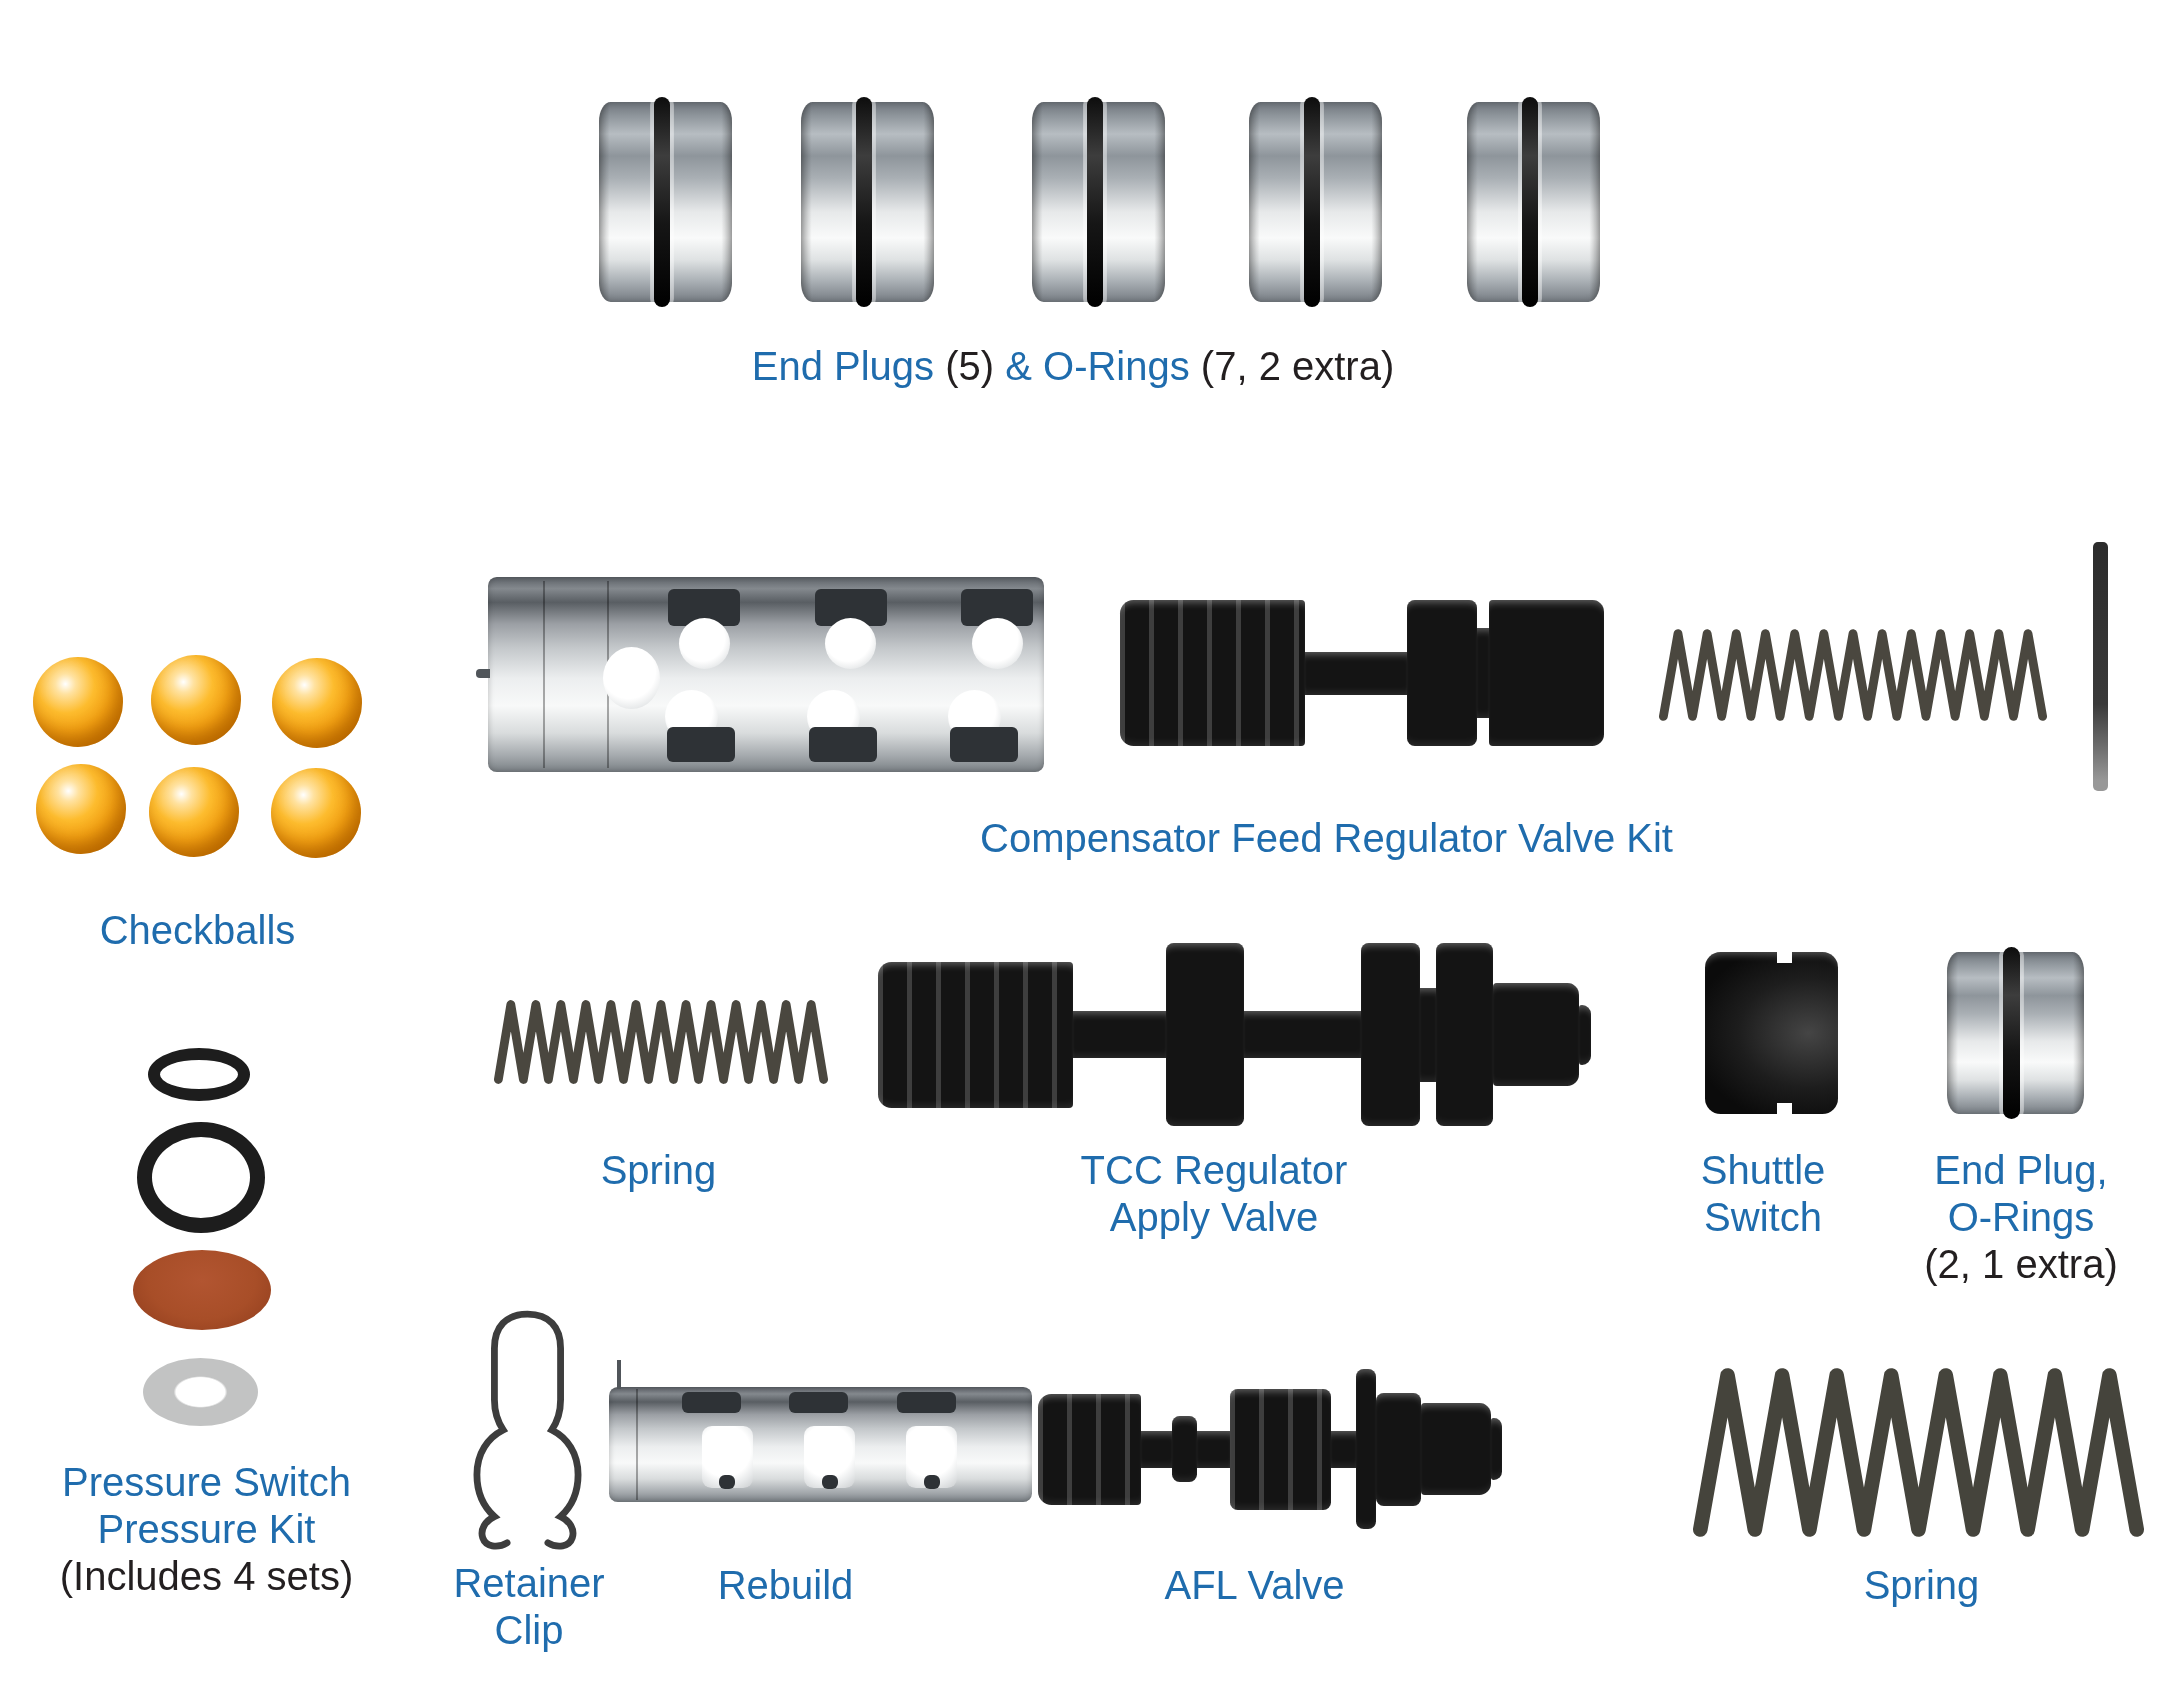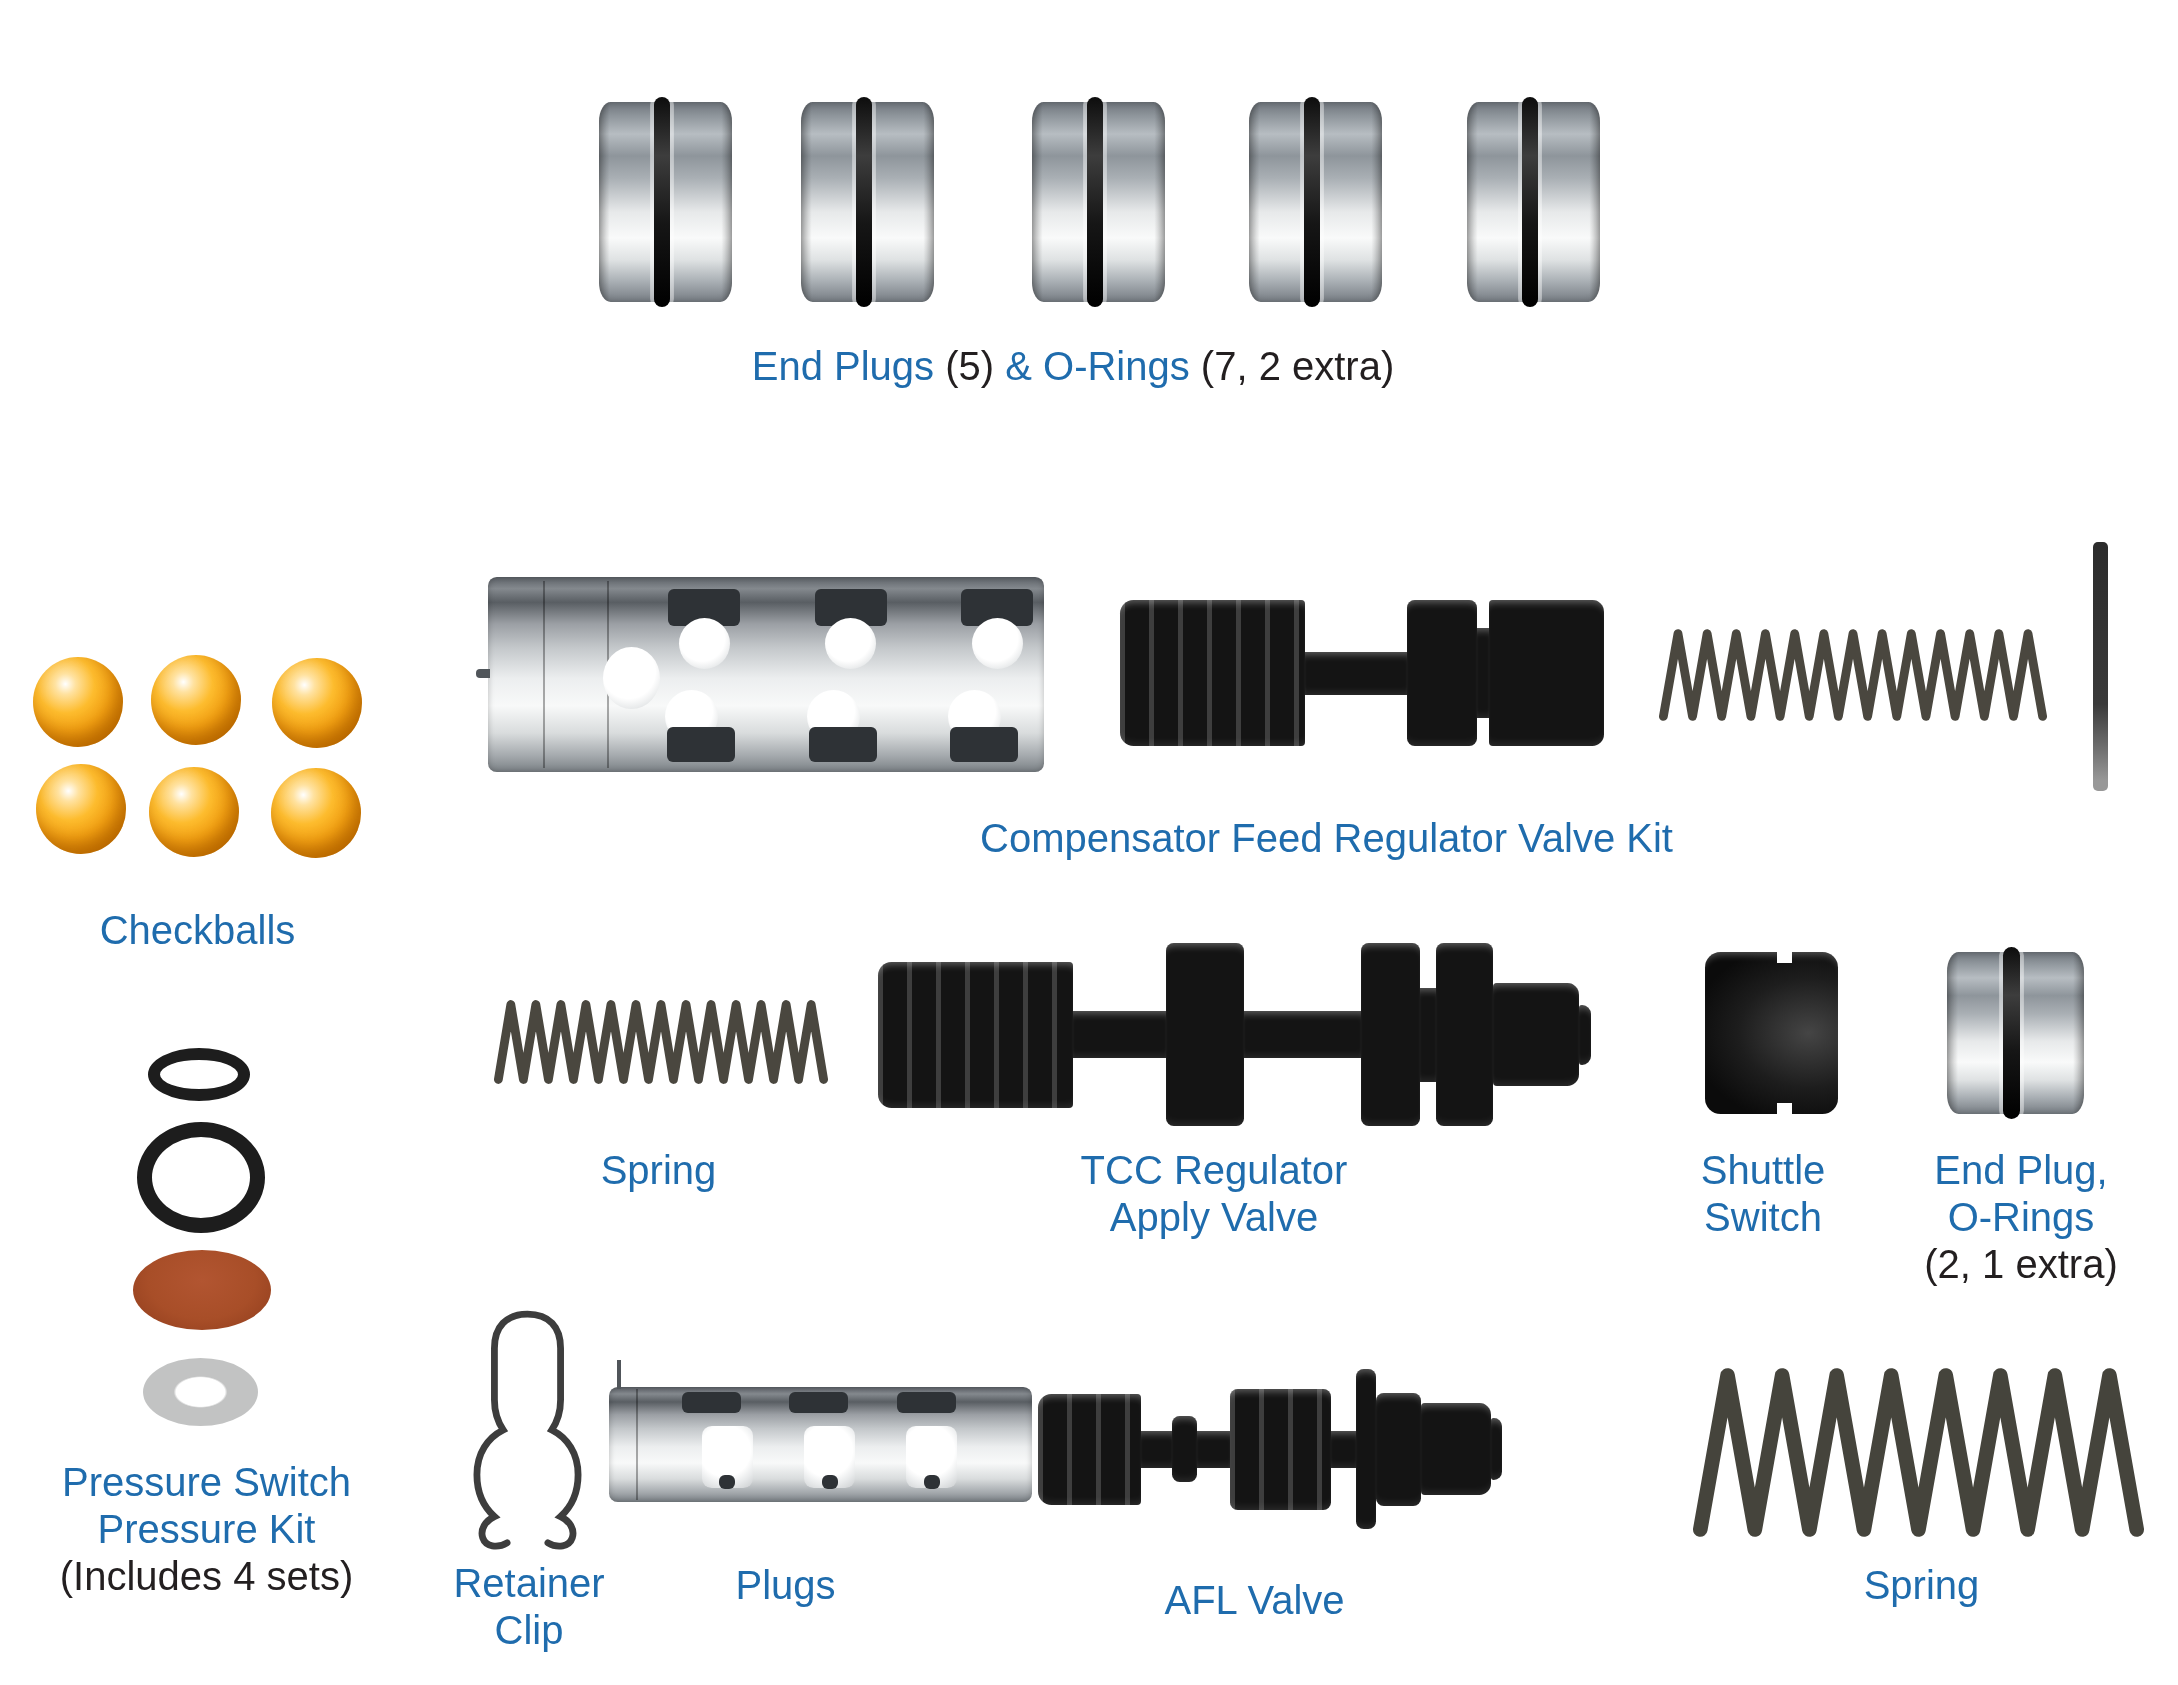--- a/index.html
+++ b/index.html
@@ -216,35 +216,35 @@
       <div class="slot" style="left:73px;top:4.9px;width:59px;height:21.5px;"></div>
       <div class="slot" style="left:180px;top:4.9px;width:59px;height:21.5px;"></div>
       <div class="slot" style="left:288px;top:4.9px;width:59px;height:21.5px;"></div>
       <div class="hole" style="left:93px;top:39px;width:51px;height:62px;border-radius:9.8px;"></div>
       <div class="hole" style="left:195px;top:39px;width:51px;height:62px;border-radius:9.8px;"></div>
       <div class="hole" style="left:297px;top:39px;width:51px;height:62px;border-radius:9.8px;"></div>
       <div class="slot" style="left:110px;top:88px;width:15.6px;height:13.7px;"></div>
       <div class="slot" style="left:213px;top:88px;width:15.6px;height:13.7px;"></div>
       <div class="slot" style="left:315px;top:88px;width:15.6px;height:13.7px;"></div>
     </div>
-    <div class="lbl" style="left:688px;top:1562px;width:195px;">Plugs</div>
+    <div class="lbl" style="left:688px;top:1562px;width:195px;">Rebuild</div>
 
     <div class="vrow" style="left:1038px;top:1365px;width:478px;height:168px;">
       <div class="bp rl ridges" style="width:103px;height:111px;"></div>
       <div class="bp" style="width:31px;height:37px;"></div>
       <div class="bp rb" style="width:25px;height:66px;"></div>
       <div class="bp" style="width:33px;height:37px;"></div>
       <div class="bp rb ridges" style="width:101px;height:121px;"></div>
       <div class="bp" style="width:25px;height:37px;"></div>
       <div class="bp rb" style="width:19.5px;height:160px;"></div>
       <div class="bp rb" style="width:45px;height:113px;"></div>
       <div class="bp rr" style="width:70px;height:92px;"></div>
       <div class="bp rr" style="width:11.7px;height:62px;"></div>
     </div>
-    <div class="lbl" style="left:1108px;top:1562px;width:293px;margin-top:15px;">AFL Valve</div>
+    <div class="lbl" style="left:1108px;top:1562px;width:293px;">AFL Valve</div>
 
     <svg class="spring" style="left:1692px;top:1367px;width:453px;height:171px;" viewBox="0 0 465 175">
         <path d="M 8.5 166.5 L 36.5 8.5 L 64.5 166.5 L 92.5 8.5 L 120.5 166.5 L 148.5 8.5 L 176.5 166.5 L 204.5 8.5 L 232.5 166.5 L 260.5 8.5 L 288.5 166.5 L 316.5 8.5 L 344.5 166.5 L 372.5 8.5 L 400.5 166.5 L 428.5 8.5 L 456.5 166.5" fill="none" stroke="#45443c" stroke-width="15" stroke-linecap="round" stroke-linejoin="round"></path>
       </svg>
     <div class="lbl" style="left:1824px;top:1562px;width:195px;">Spring</div>
   </div>
 
 </div>
 
 

